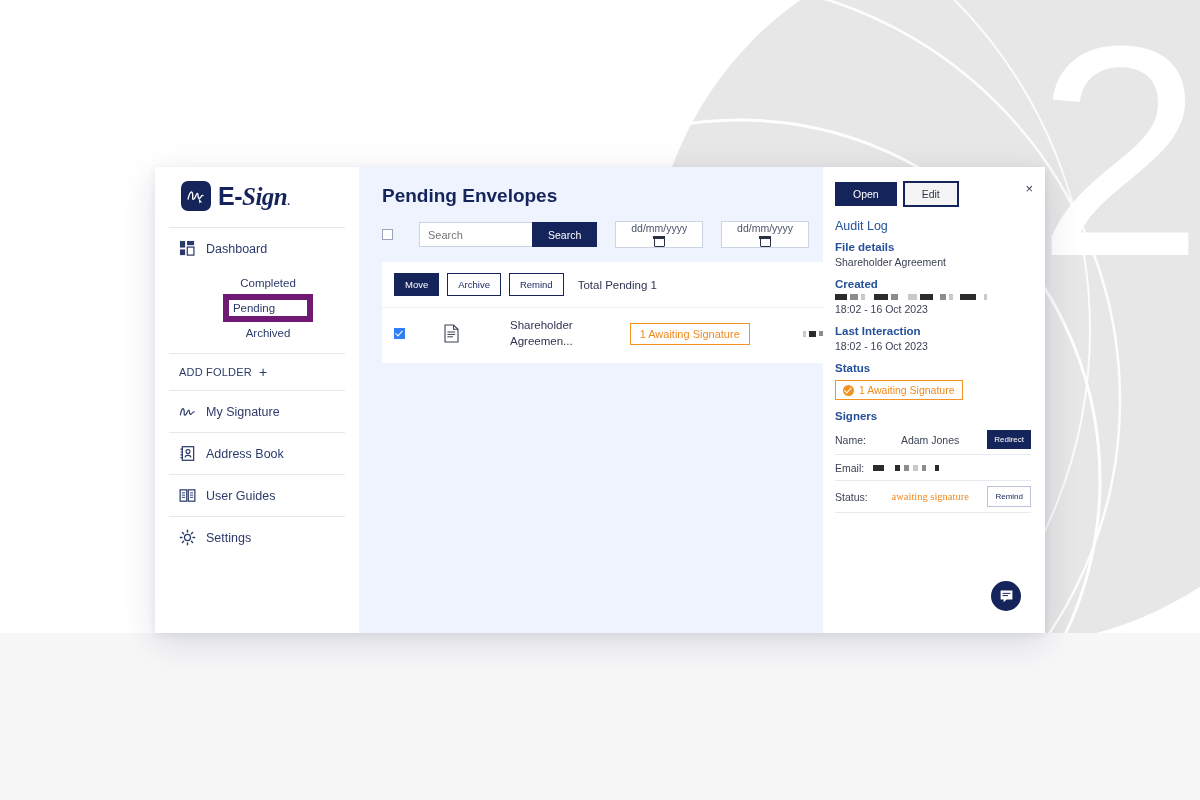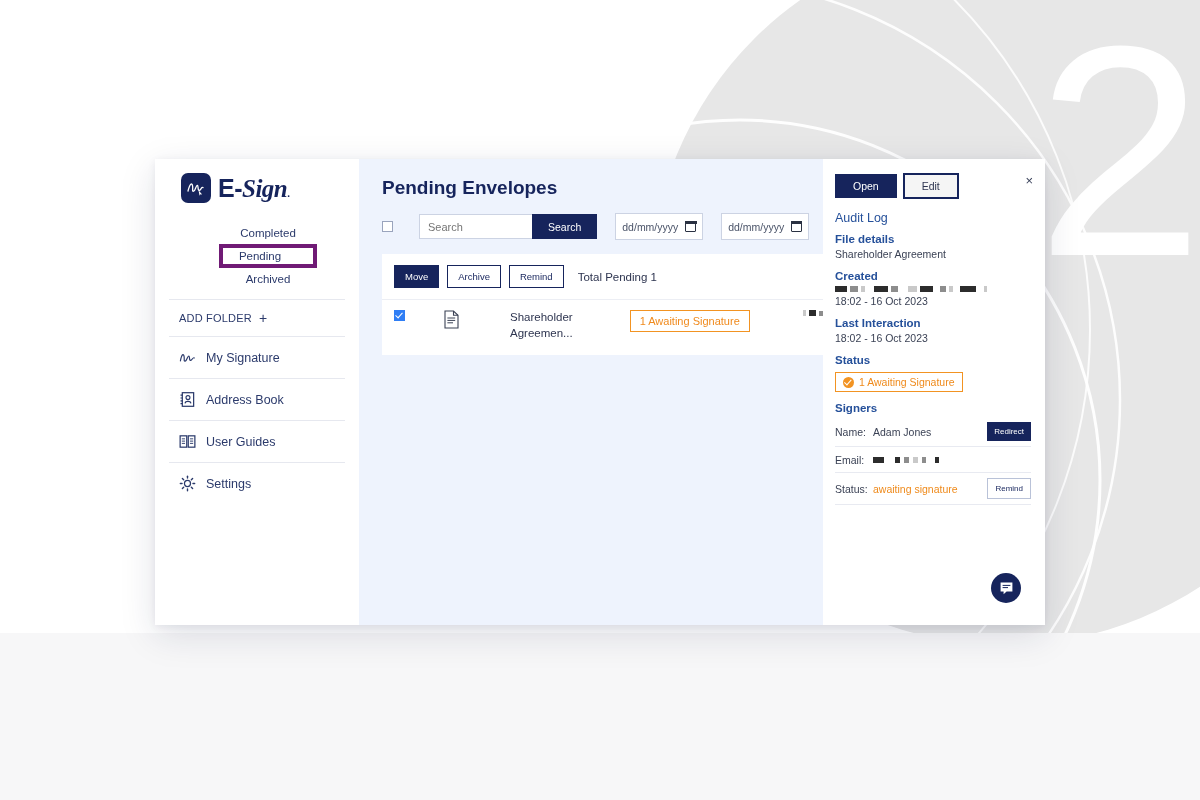--- a/index.html
+++ b/index.html
@@ -16,21 +16,21 @@
   #bg svg { position: absolute; inset: 0; }
 
   #bg-bottom-band {
     position: absolute; left: 0; right: 0; top: 633px; bottom: 0;
     background: #f7f7f8;
   }
 
   
   #app-card {
     position: absolute;
-    left: 155px; top: 159px;
+    left: 155px; top: 167px;
     width: 890px; height: 466px;
     background: #ffffff;
     box-shadow: 0 10px 34px rgba(20,30,70,.13), 0 2px 8px rgba(20,30,70,.07);
     display: flex;
     overflow: hidden;
   }
 
   
   #sidebar {
     width: 204px; flex: 0 0 204px;
@@ -72,22 +72,22 @@
   .nav-ico { width: 17px; height: 17px; flex: 0 0 17px; display: block; }
   .nav-chevron { margin-left: auto; margin-right: 6px; }
 
   #sub-folders { padding: 4px 0 4px 22px; text-align: center; }
   .sub-item {
     font-size: 11.5px; color: #2b3a6b;
     padding: 3px 6px; margin: 1px 0;
     display: inline-block; cursor: pointer;
   }
   .sub-item.selected {
-    border: 4px solid #701a75;
-    padding: 2px 32px 2px 16px;
+    border: 6px solid #701a75;
+    padding: 2px 32px 2px 4px;
     background: #fff;
   }
   #add-folder {
     border-top: 1px solid #e6e8ef;
     margin-top: 6px; padding: 11px 0 11px 10px;
     font-size: 11px; color: #2b3a6b; letter-spacing: .2px;
     display: flex; align-items: center; gap: 7px; cursor: pointer;
   }
   #add-folder .plus { font-size: 14px; line-height: 1; }
 
@@ -125,20 +125,21 @@
     background: #16245c; color: #fff; border: none;
     font-size: 10.5px; cursor: pointer;
     font-family: "Liberation Sans", sans-serif;
   }
   .date-input {
     height: 27px; width: 95px; margin-left: 18px;
     border: 1px solid #ccd3e3; background: #fff;
     font-size: 10.5px; color: #4b5469; padding: 0 6px;
     display: flex; align-items: center; justify-content: space-between;
     cursor: pointer;
+    flex-direction: column;
   }
   .date-input .cal {
     width: 11px; height: 11px; border: 1.4px solid #2a3142;
     border-radius: 1px; position: relative; flex: 0 0 11px;
   }
   .date-input .cal::before {
     content: ""; position: absolute; left: -1.4px; right: -1.4px; top: -1.4px; height: 3px;
     background: #2a3142;
   }
 
@@ -152,21 +153,21 @@
   }
   .tb-btn {
     font-size: 9.5px; padding: 5px 10px;
     border: 1px solid #16245c; background: #fff; color: #16245c;
     cursor: pointer; font-family: "Liberation Sans", sans-serif;
   }
   .tb-btn.primary { background: #16245c; color: #fff; text-align: right; }
   #total-pending { font-size: 11.5px; color: #2e3550; margin-left: 6px; }
 
   #table-row {
-    display: flex; align-items: flex-start;
+    display: flex; align-items: center;
     padding: 10px 12px 14px 12px;
     gap: 25px;
   }
   #row-check {
     width: 11px; height: 11px; background: #2f7ef5; border: none;
     position: relative; flex: 0 0 11px; cursor: pointer;
   }
   #row-check::after {
     content: ""; position: absolute; left: 3px; top: 1px;
     width: 3px; height: 6px; border: solid #fff;
@@ -225,22 +226,22 @@
     border-width: 0 1.5px 1.5px 0; transform: rotate(42deg);
   }
 
   .signer-row {
     display: flex; align-items: center;
     padding: 5px 0; border-bottom: 1px solid #e8eaf1;
     min-height: 26px;
   }
   .signer-row:last-of-type { }
   .sig-label { font-size: 10.5px; color: #3b4255; width: 38px; flex: 0 0 38px; }
-  .sig-value { font-size: 10.5px; color: #3b4255; flex: 1 1 auto; }
-  .sig-value.pending { color: #ef8a1b; }
+  .sig-value { font-size: 10.5px; color: #3b4255; flex: 1 1 auto; text-align: center; }
+  .sig-value.pending { color: #ef8a1b; font-family: Liberation Serif, serif; }
   .sig-btn {
     font-size: 8px; padding: 5px 7px; cursor: pointer;
     font-family: "Liberation Sans", sans-serif;
   }
   #redirect-btn { background: #16245c; color: #fff; border: none; }
   #remind-btn { background: #fff; color: #16245c; border: 1px solid #b9c2d8; }
 
   
   .rd { display: inline-block; height: 6px; background: #2c2c2c; vertical-align: middle;
         filter: blur(0.6px); }
@@ -284,20 +285,29 @@
     <div id="logo-wrap">
       <div id="logo-mark">
         <svg width="22" height="22" viewBox="0 0 22 22">
           <path d="M3 14 C5 6, 7 5.5, 7.6 9 C8.1 12, 6.8 14.5, 8.6 14.2 C10.4 13.9, 11 8, 12.4 8.4 C13.6 8.8, 12.4 13.6, 14.4 13.4 C16 13.2, 16.6 9.4, 18 10.5" fill="none" stroke="#ffffff" stroke-width="1.3" stroke-linecap="round"></path>
           <path d="M13.5 13.2 L17.2 17.4 L15.4 17.2 L14.6 18.8 Z" fill="#ffffff"></path>
         </svg>
       </div>
       <div id="logo-text"><span class="np">E-</span><span>Sign</span><span class="dot">.</span></div>
     </div>
 
+    <div class="nav-item">
+      <svg class="nav-ico" viewBox="0 0 18 18">
+        <rect x="1" y="1" width="5.5" height="7" fill="#2b3a6b"></rect>
+        <rect x="8.5" y="1" width="7.5" height="4.5" fill="#2b3a6b"></rect>
+        <rect x="1" y="10" width="5.5" height="6" fill="#2b3a6b"></rect>
+        <rect x="8.8" y="7.5" width="7" height="8.5" fill="none" stroke="#2b3a6b" stroke-width="1.3"></rect>
+      </svg>
+      <span>Dashboard</span>
+    </div>
 
 
     <div id="sub-folders">
       <div><span class="sub-item">Completed</span></div>
       <div><span class="sub-item selected">Pending</span></div>
       <div><span class="sub-item">Archived</span></div>
     </div>
 
     <div id="add-folder">
       <span>ADD FOLDER</span>

